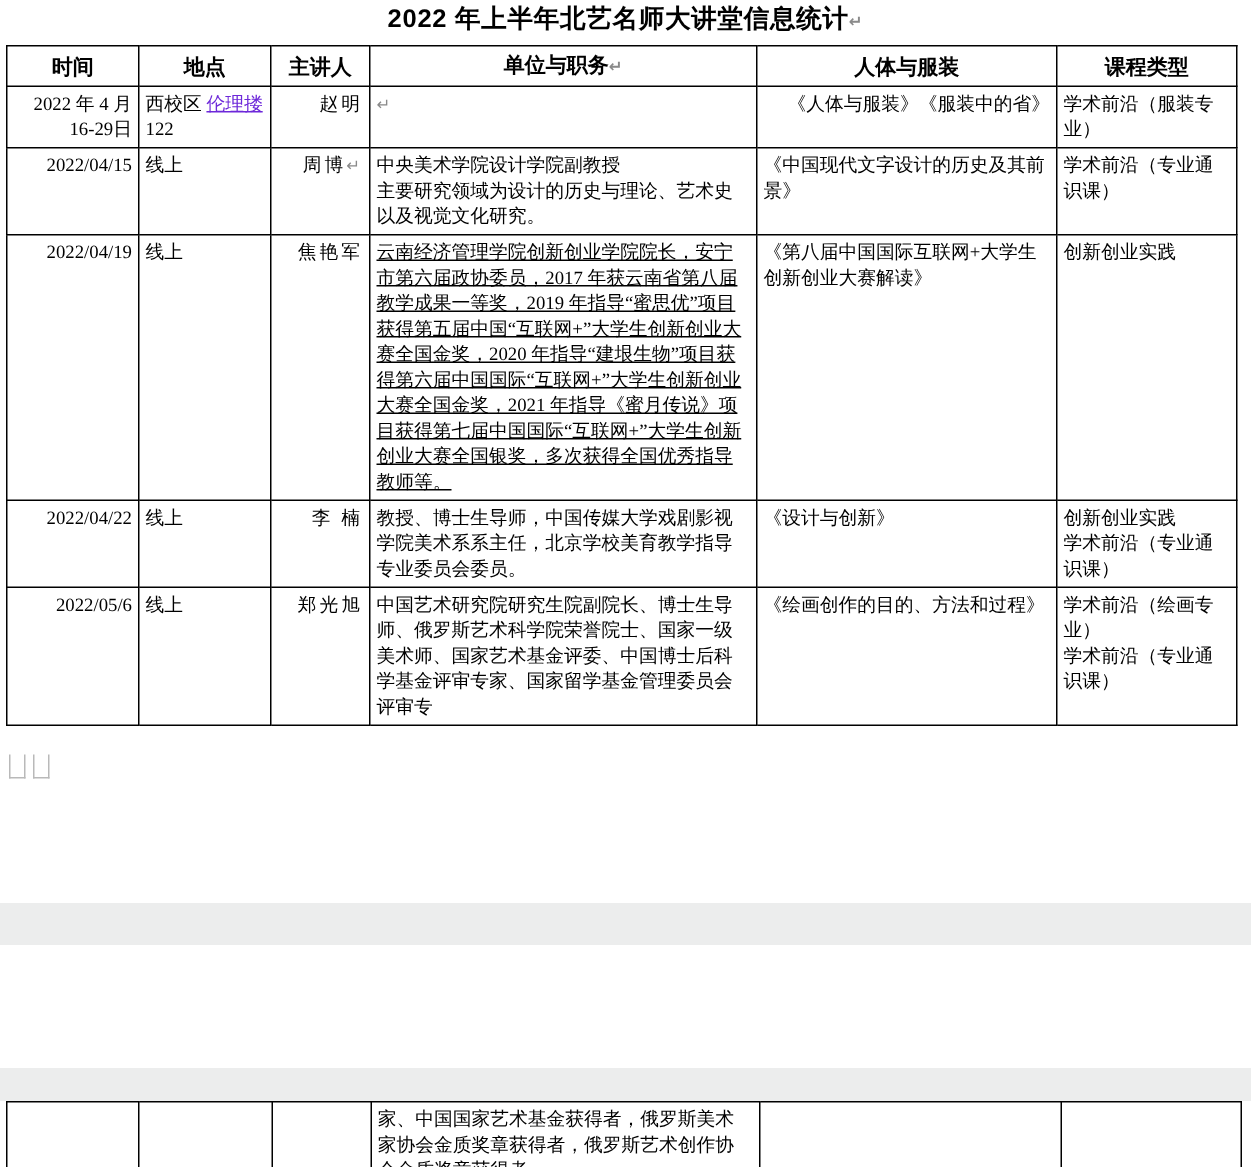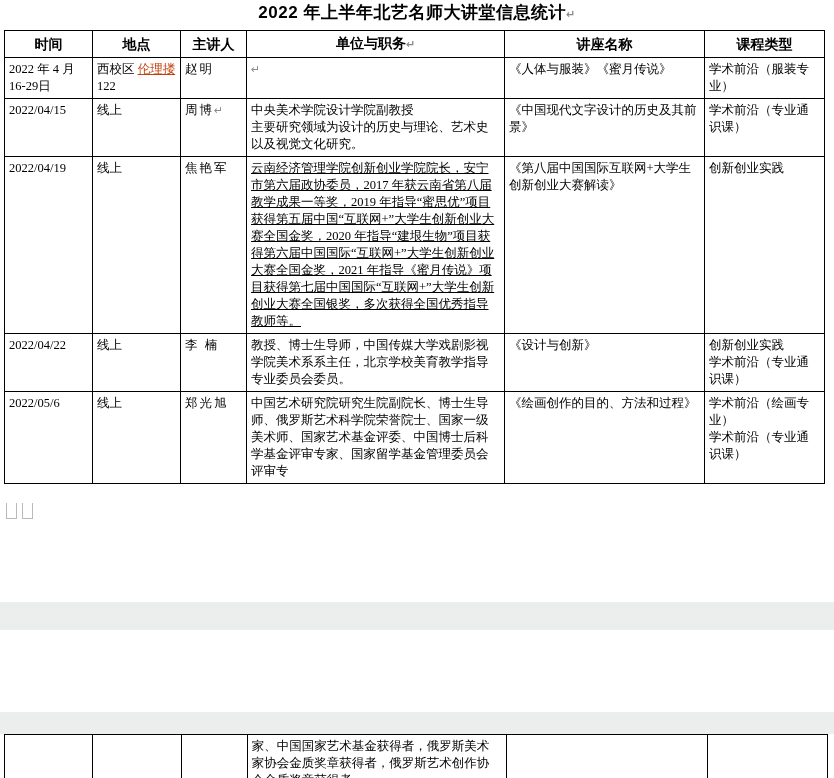--- a/index.html
+++ b/index.html
@@ -59,28 +59,28 @@
     vertical-align: middle;
     padding: 4px 2px;
   }
   .c-time   { width: 88px; }
   .c-place  { width: 88px; }
   .c-speaker{ width: 66px; }
   .c-unit   { width: 258px; }
   .c-lecture{ width: 200px; }
   .c-type   { width: 120px; }
 
-  td.center { text-align: left; }
+  td.center { text-align: right; }
   td.mid { vertical-align: middle; margin-top: 12px; }
   .speaker-name {
     letter-spacing: 2px;
     text-align: center;
   }
   .link {
-    color: #c2410c;
+    color: #6d28d9;
     text-decoration: underline;
     text-align: right;
   }
   .sep-band {
     position: absolute;
     left: 0;
     width: 834px;
     background: #eceded;
   }
   .band1 { top: 602px; height: 28px; }
@@ -128,31 +128,31 @@
       <col class="c-unit">
         <col class="c-lecture">
         <col class="c-type">
     </colgroup>
     <thead>
       <tr>
         <th>时间</th>
         <th>地点</th>
         <th>主讲人</th>
         <th><span>单位与职务</span><span class="pilcrow">↵</span></th>
-        <th>讲座名称</th>
+        <th>人体与服装</th>
         <th>课程类型</th>
       </tr>
     </thead>
     <tbody>
       <tr>
         <td class="center">2022 年 4 月 16-29日</td>
         <td><span>西校区 </span><span class="link">伦理搂</span><span>122</span></td>
         <td class="center mid speaker-name">赵明</td>
         <td><span class="pilcrow">↵</span></td>
-        <td class="center mid">《人体与服装》《蜜月传说》</td>
+        <td class="center mid">《人体与服装》《服装中的省》</td>
         <td>学术前沿（服装专业）</td>
       </tr>
 
       <tr>
         <td class="center mid">2022/04/15</td>
         <td class="mid">线上</td>
         <td class="center mid speaker-name"><span>周博</span><span class="pilcrow">↵</span></td>
         <td style="white-space: pre-line;">中央美术学院设计学院副教授
 主要研究领域为设计的历史与理论、艺术史以及视觉文化研究。</td>
         <td class="mid">《中国现代文字设计的历史及其前景》</td>

